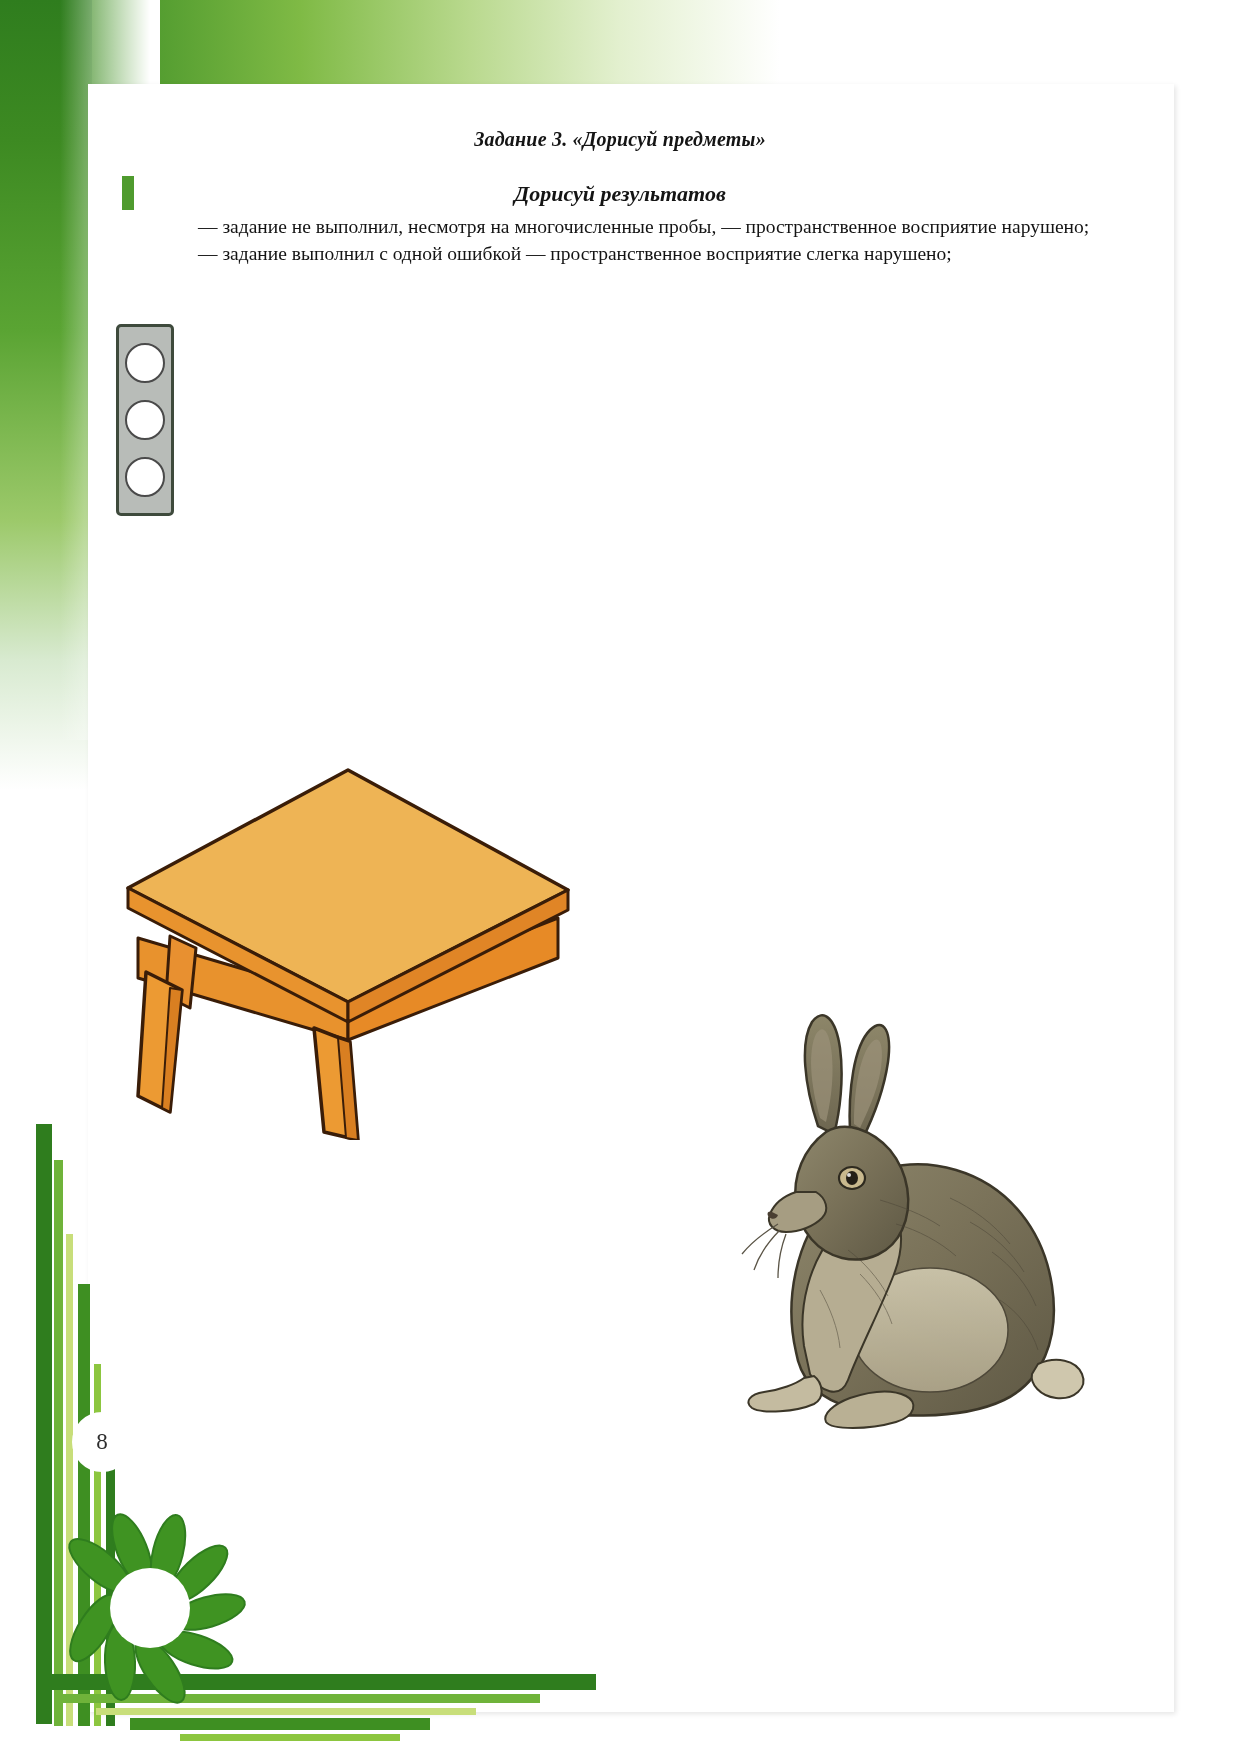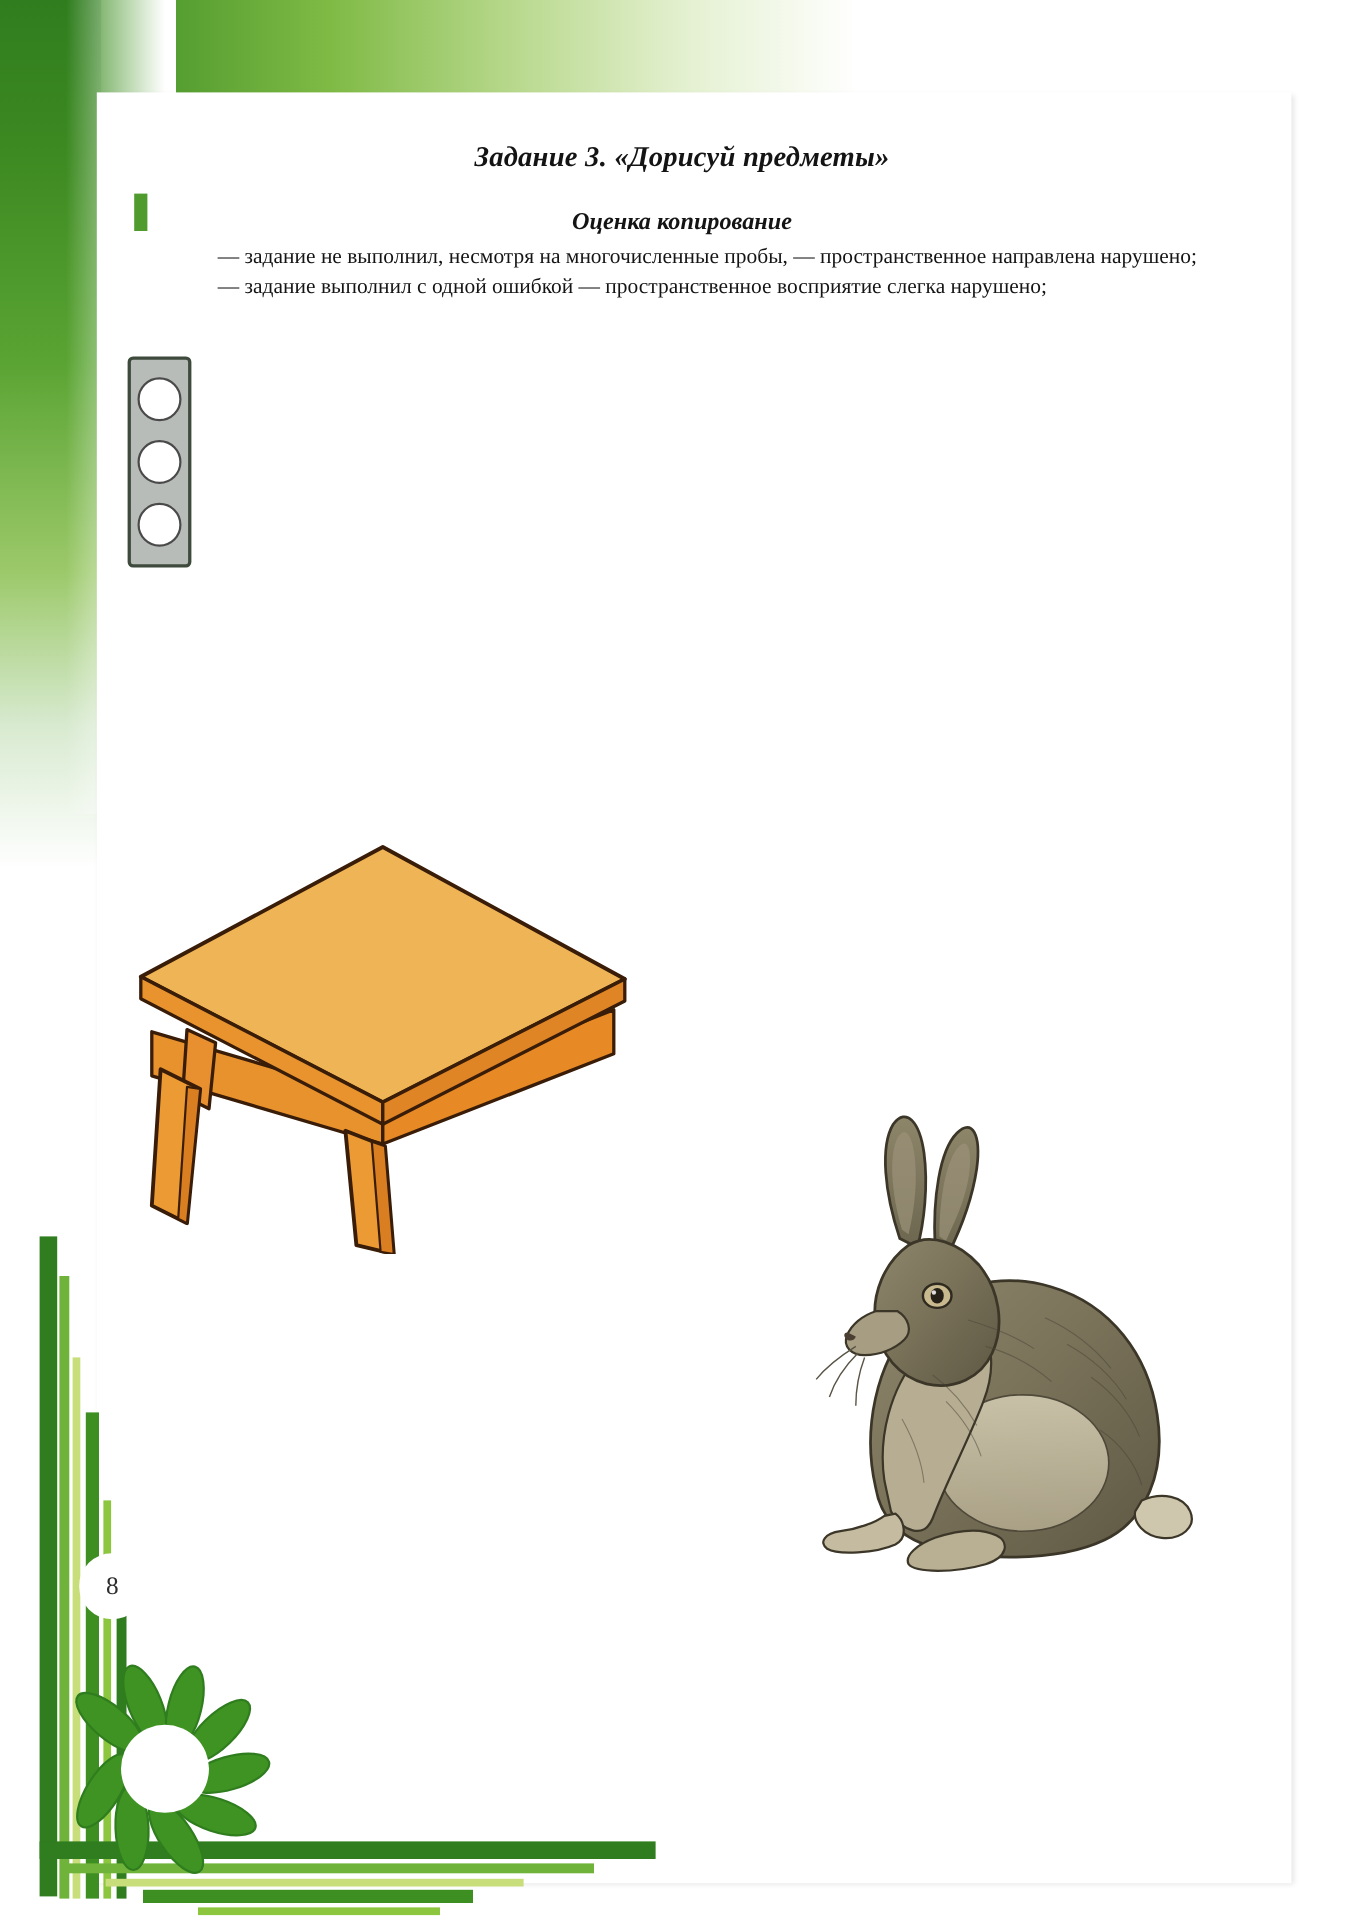--- a/index.html
+++ b/index.html
@@ -67,21 +67,21 @@
   
   .content {
     position: absolute;
     left: 140px; top: 128px;
     width: 960px;
     z-index: 6;
     color: #141414;
   }
   .doc-title {
     text-align: center;
-    font-size: 26px;
+    font-size: 20px;
     font-weight: bold;
     font-style: italic;
     letter-spacing: 0.2px;
     margin: 0 0 22px 0;
     font-family: "Liberation Serif", serif;
   }
   .para {
     font-size: 20.5px;
     line-height: 1.30;
     text-align: justify;
@@ -216,24 +216,24 @@
   <span class="lamp"></span>
   <span class="lamp"></span>
 </div>
 
 <div class="content">
 
   <h1 class="doc-title">Задание 3. «Дорисуй предметы»</h1>
 
 
 
-  <h2 class="section-heading">Оценка копирование</h2>
+  <h2 class="section-heading">Дорисуй результатов</h2>
 
   <div class="criteria">
-    <div class="item">— задание не выполнил, несмотря на многочисленные пробы, — пространственное направлена нарушено;</div>
+    <div class="item">— задание не выполнил, несмотря на многочисленные пробы, — пространственное восприятие нарушено;</div>
     <div class="item">— задание выполнил с одной ошибкой — пространственное восприятие слегка нарушено;</div>
   </div>
 
 
 </div>
 
 <svg class="table-illo" viewBox="0 0 480 400">
 
   <polygon points="30,198 30,238 240,300 240,260" fill="#e8922d" stroke="#3a1d08" stroke-width="3" stroke-linejoin="round"></polygon>
 

